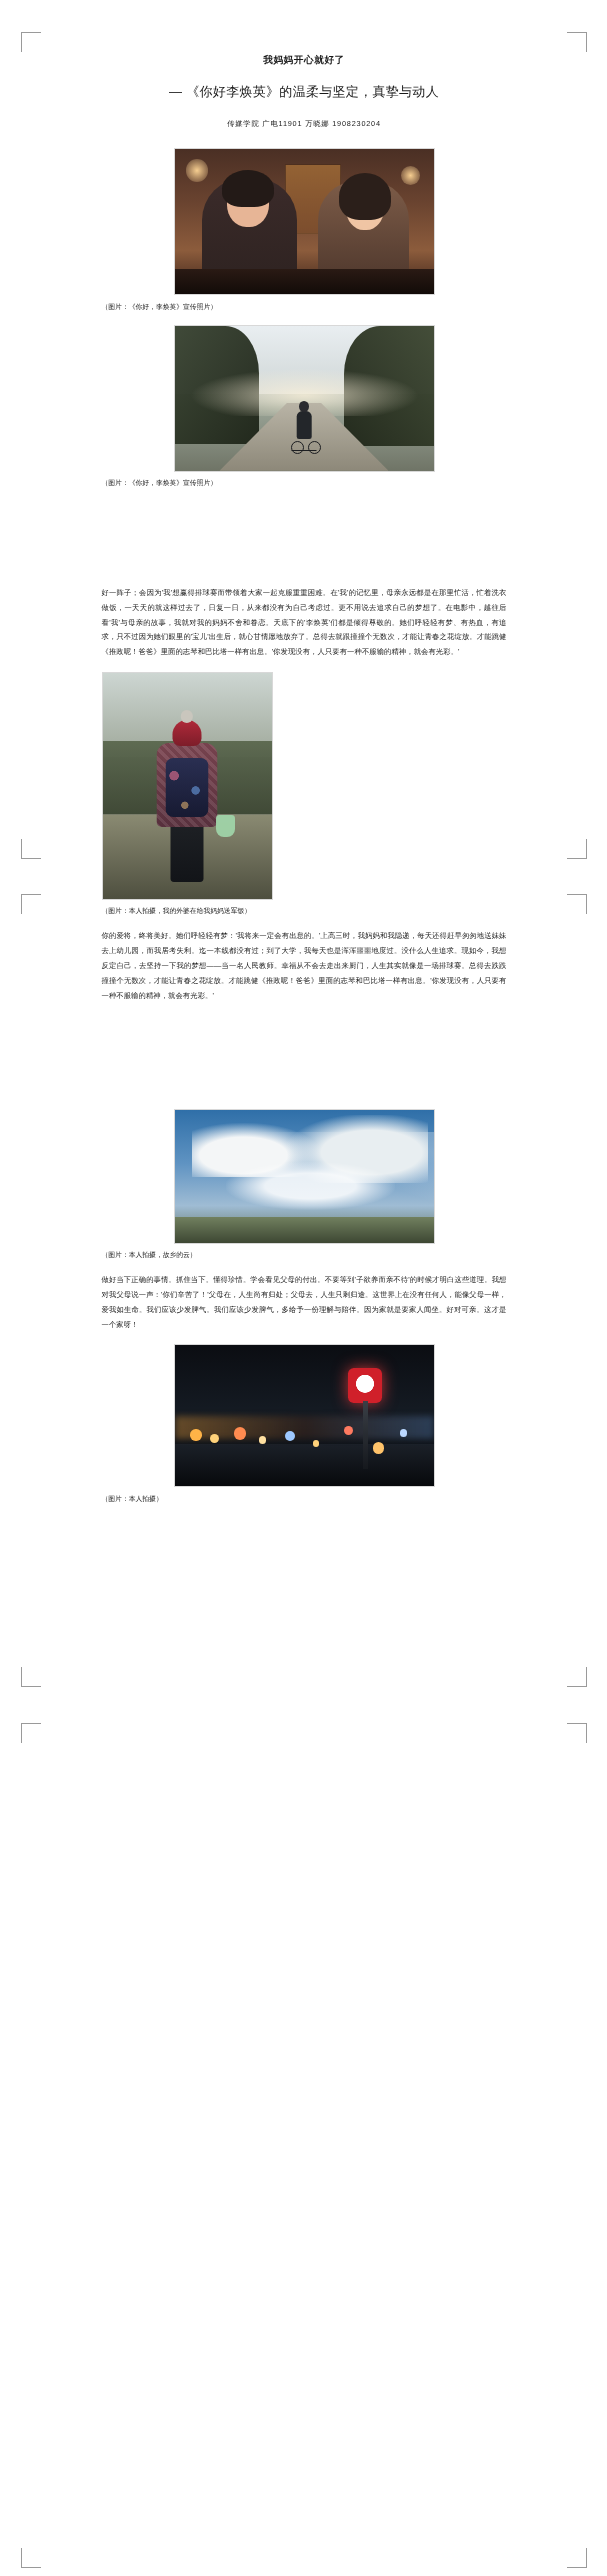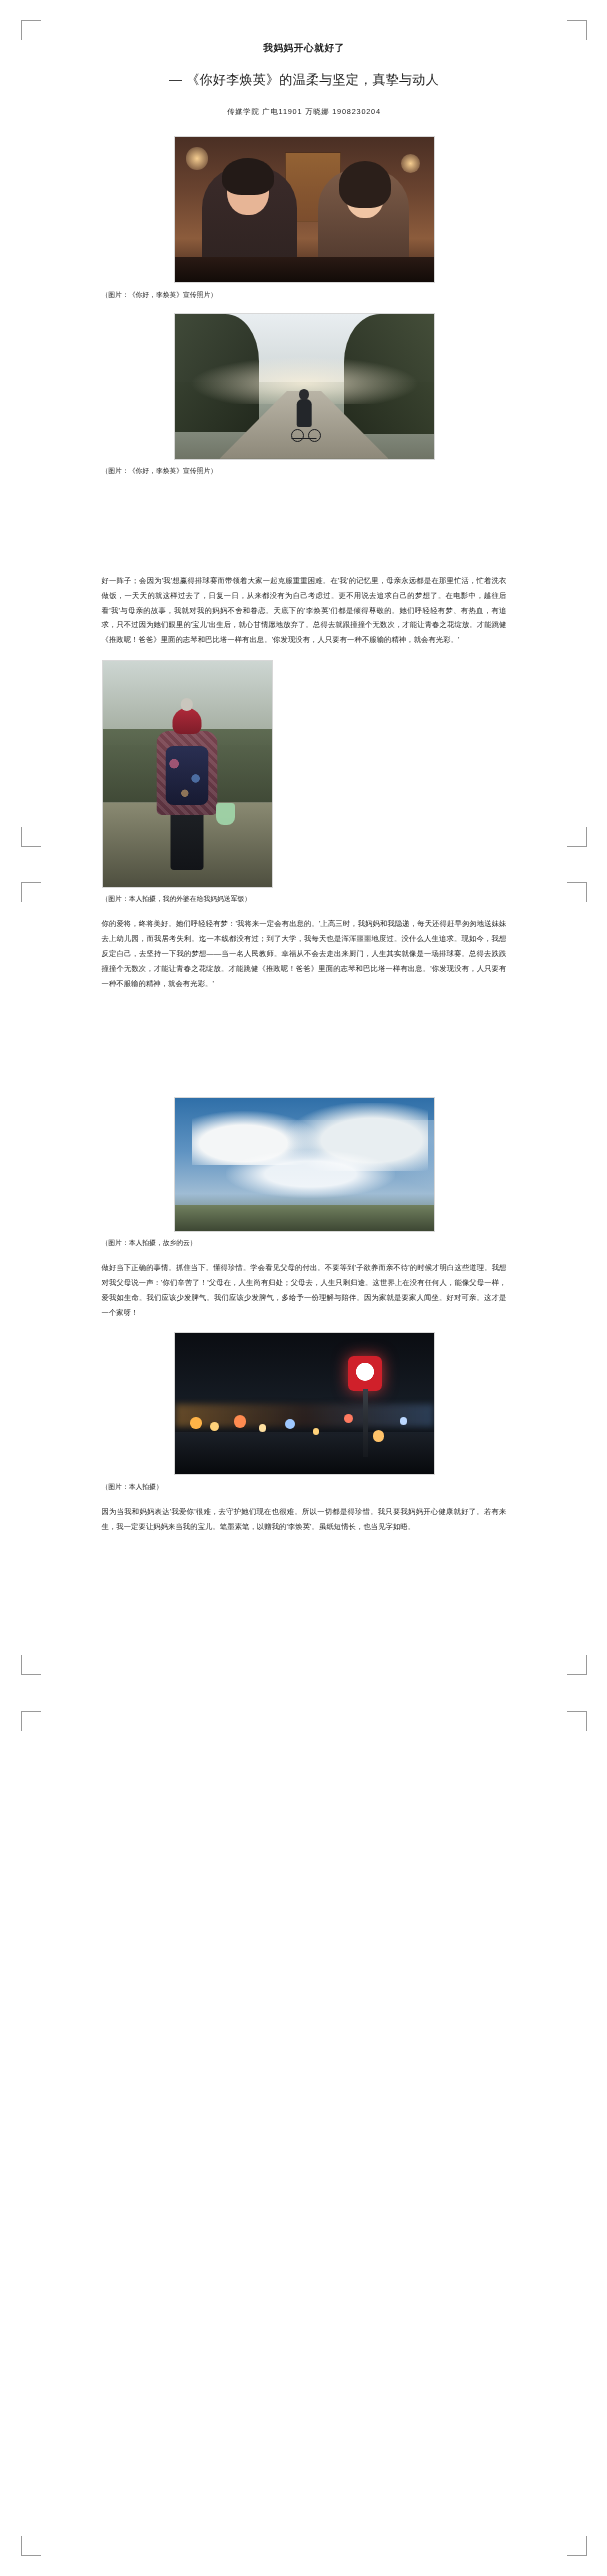--- a/index.html
+++ b/index.html
@@ -26,21 +26,21 @@
     height: 19px;
     pointer-events: none;
   }
   .crop.tl { border-left: 1.1px solid #9a9a9a; border-top: 1.1px solid #9a9a9a; }
   .crop.tr { border-right: 1.1px solid #9a9a9a; border-top: 1.1px solid #9a9a9a; }
   .crop.bl { border-left: 1.1px solid #9a9a9a; border-bottom: 1.1px solid #9a9a9a; }
   .crop.br { border-right: 1.1px solid #9a9a9a; border-bottom: 1.1px solid #9a9a9a; }
 
   .content {
     position: relative;
-    margin: 0 auto;
+    margin: 12px auto;
     width: 405px;
     padding-top: 40px;
   }
   .doc-title {
     text-align: center;
     font-size: 9.6px;
     font-weight: bold;
     letter-spacing: 0.6px;
     margin-bottom: 12.4px;
     line-height: 1.6;
@@ -408,19 +408,18 @@
         <div class="b" style="left:84px; top:91px; width:7.9px; height:7.9px; background:#ffe0a0;"></div>
         <div class="b" style="left:110px; top:86px; width:10px; height:10px; background:#9ec8ff;"></div>
         <div class="b" style="left:138px; top:95px; width:6.8px; height:6.8px; background:#ffd27a;"></div>
         <div class="b" style="left:169px; top:81px; width:9px; height:9px; background:#ff7a60;"></div>
         <div class="b" style="left:198px; top:97px; width:11.3px; height:11.3px; background:#ffc36a;"></div>
         <div class="b" style="left:225px; top:84px; width:7.9px; height:7.9px; background:#bcd8ff;"></div>
       </div>
       <div class="caption">（图片：本人拍摄）</div>
     </div>
 
-    <p class="body">因为当我和妈妈表达'我爱你'很难，去守护她们现在也很难。所以一切都是得珍惜。我只要我妈妈开心健康就好了。若有来生，我一定要让妈妈来当我的宝儿。笔墨素笔，以赠我的'李焕英'。虽纸短情长，也当见字如晤。</p>
 
     <div class="spacer-md"></div>
 
   </div>
 </div>
 
 
 </body></html>

